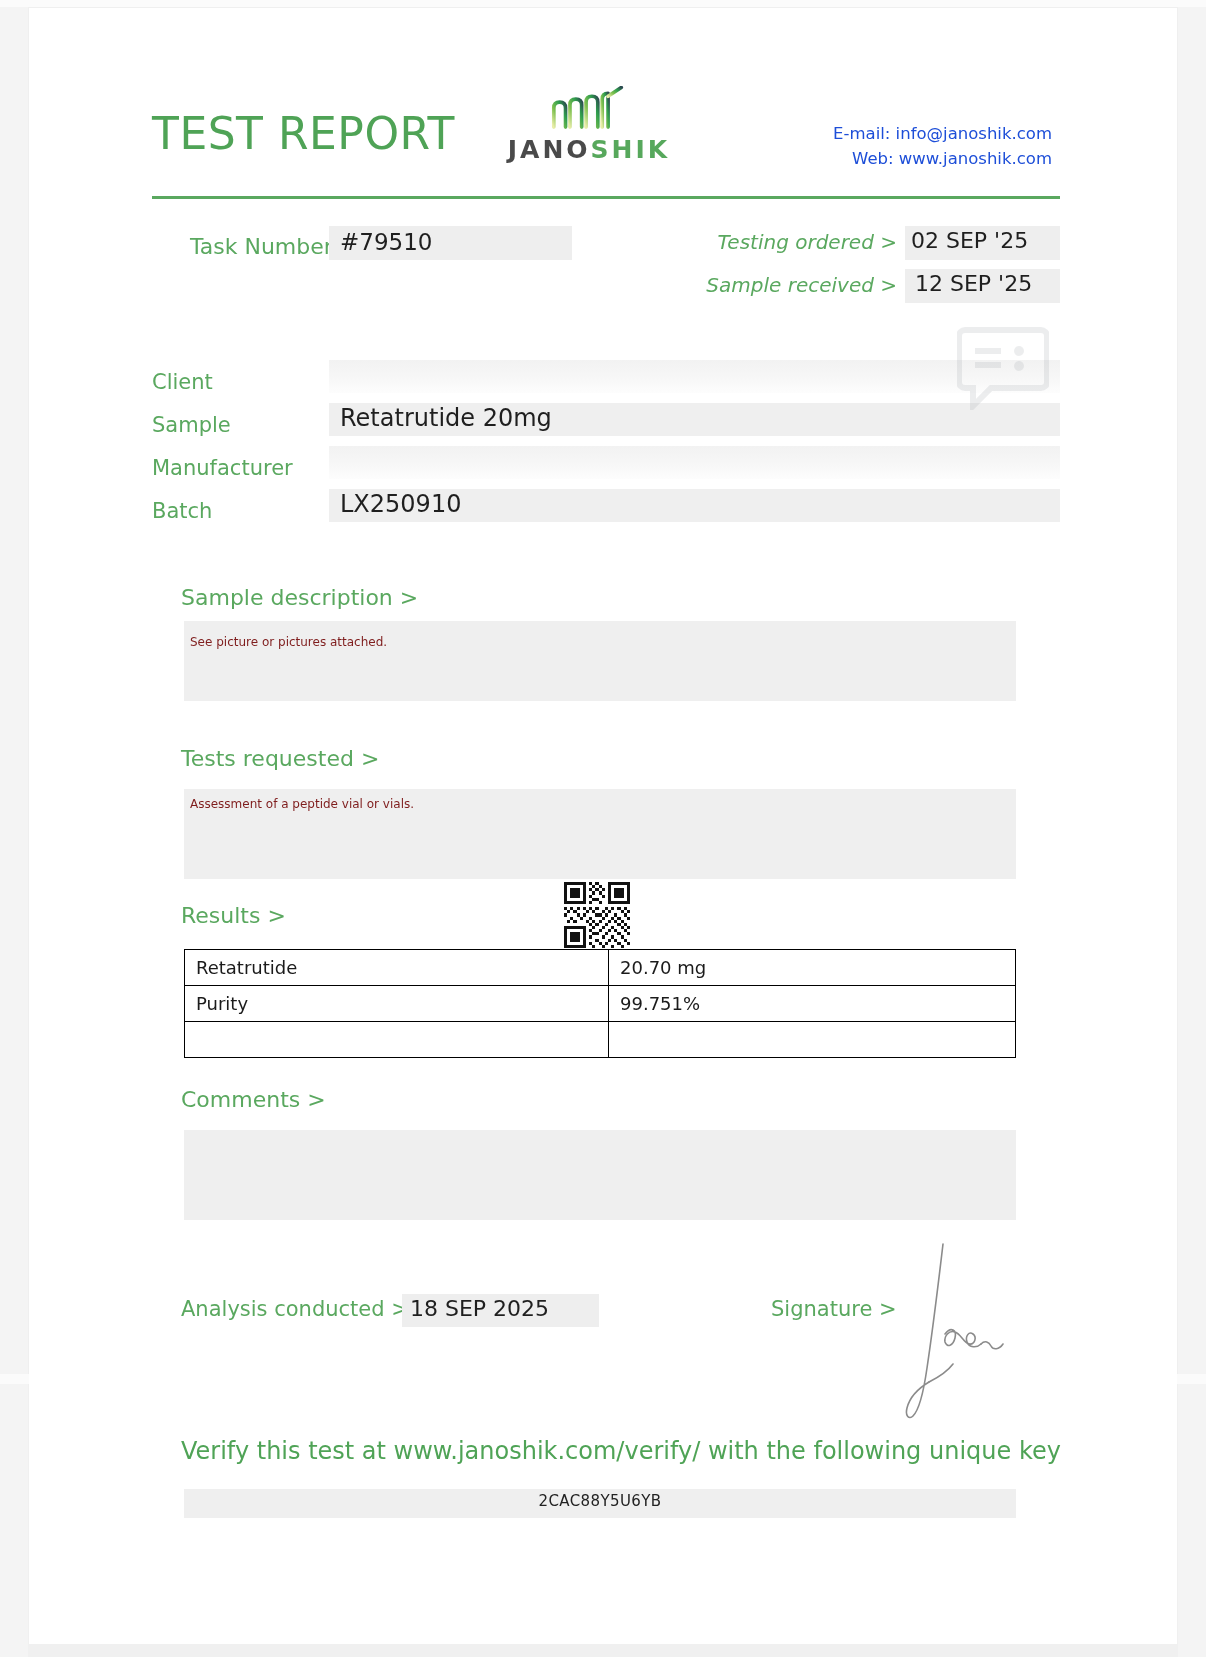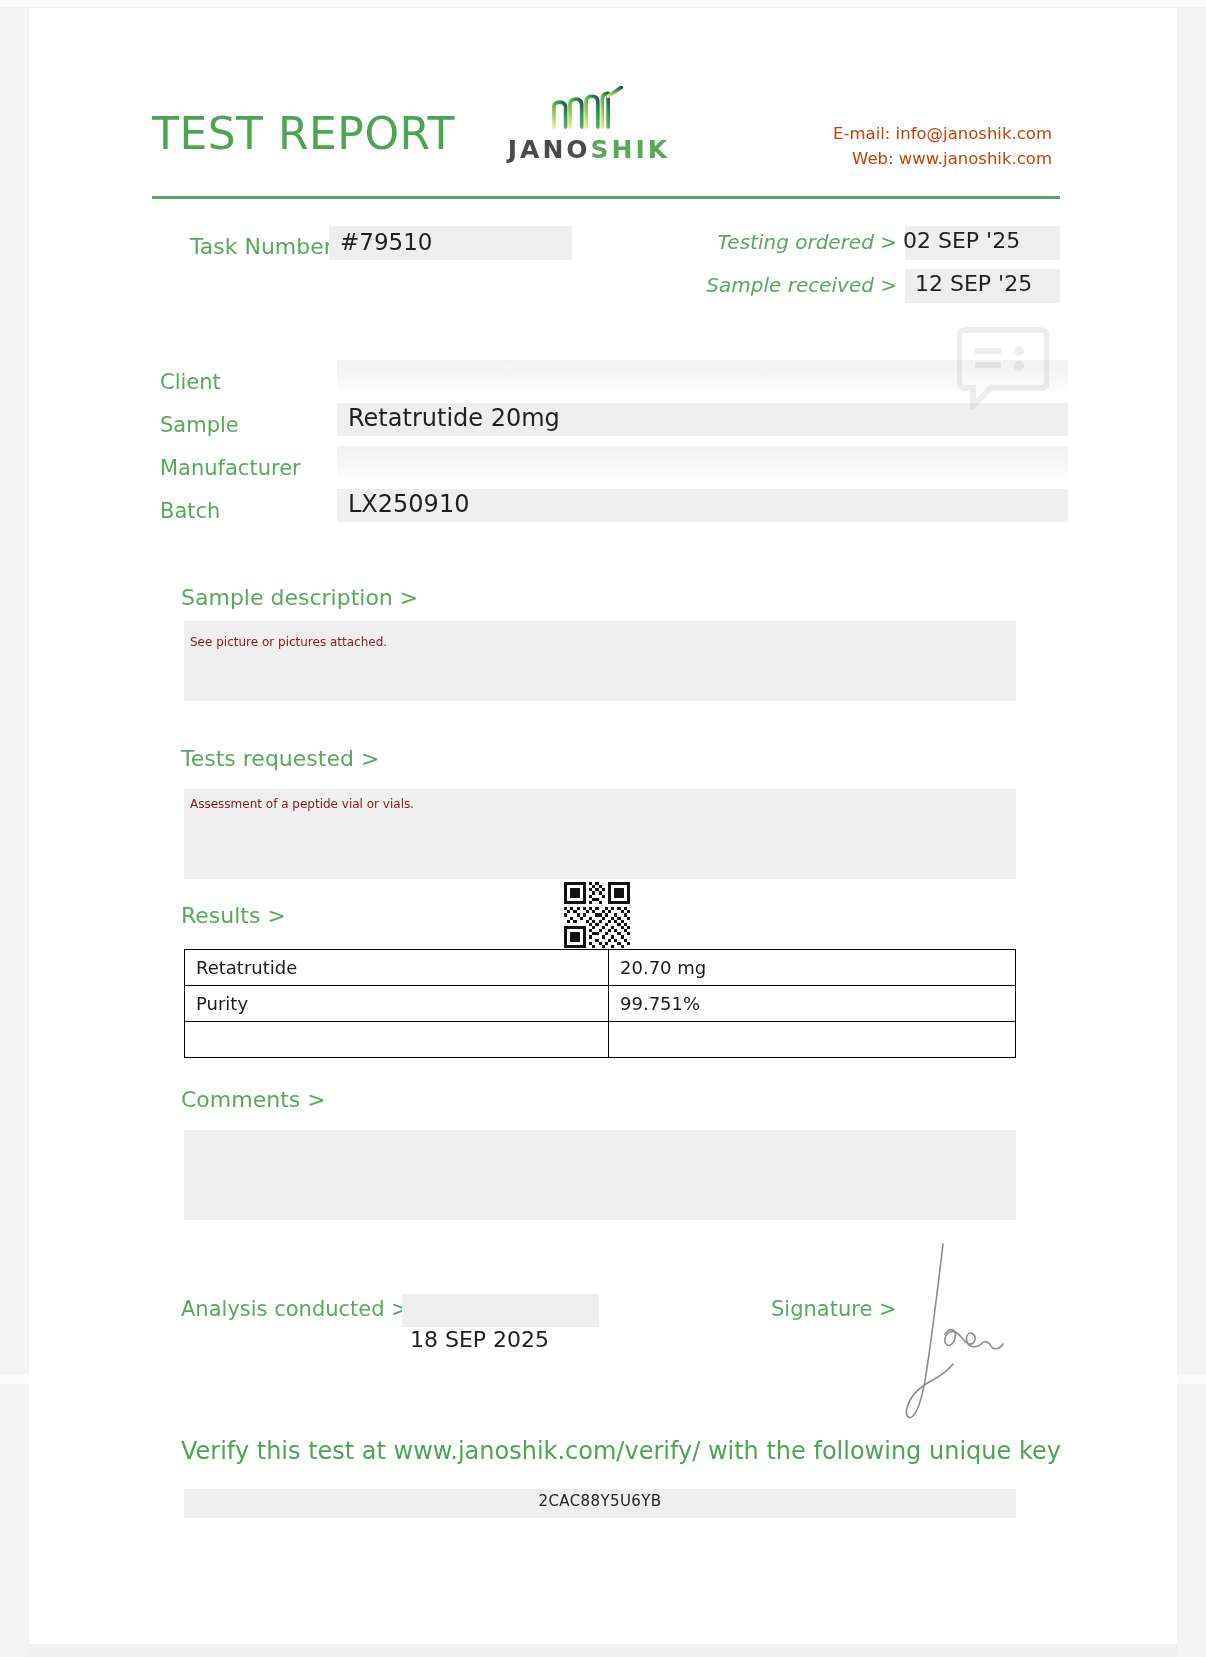--- a/index.html
+++ b/index.html
@@ -98,21 +98,21 @@
     font-family: "DejaVu Sans", sans-serif;
   }
   .brand-name .dark { color: #4a4a4a; margin-top: 16px; }
   .brand-name .green { color: #57a85c; }
 
   .contact {
     position: absolute;
     right: 125px;
     top: 36px;
     text-align: right;
-    color: #c2410c;
+    color: #1d4ed8;
     font-size: 16.5px;
     line-height: 1.5;
     font-family: "DejaVu Sans", sans-serif;
   }
 
   .header-rule {
     position: absolute;
     top: 188px;
     left: 123px;
     width: 908px;
@@ -179,21 +179,21 @@
     left: 10px;
     font-size: 22px;
     color: #1f1f1f;
     white-space: nowrap;
   }
 
   
   .fields {
     position: absolute;
     top: 352px;
-    left: 131px;
+    left: 123px;
     width: 908px;
   }
   .field {
     position: relative;
     height: 43px;
   }
   .field-label {
     position: absolute;
     left: 0;
     top: 10px;
@@ -282,21 +282,20 @@
     height: 33px;
     background: #eeeeee;
   }
   .analysis-date {
     position: absolute;
     left: 381px;
     top: 1288px;
     font-size: 22px;
     color: #1f1f1f;
     white-space: nowrap;
-    margin-top: 31px;
   }
   .signature-label {
     position: absolute;
     left: 742px;
     top: 1289px;
     font-size: 21px;
     color: #5aa85f;
     white-space: nowrap;
   }
   .signature-mark {
@@ -390,21 +389,21 @@
     <div class="header-rule"></div>
 
     <div class="task-row">
       <div class="task-label">Task Number</div>
       <div class="task-value-box"></div>
       <div class="task-value">#79510</div>
 
       <div class="date-line" style="left:380px; top:0; width:528px;">
         <div class="dlabel" style="right:163px;">Testing ordered  &gt;</div>
         <div class="date-box" style="right:0; top:0;"></div>
-        <div class="date-text" style="right:12px; left:auto; width:155px; padding-left:10px; box-sizing:border-box;">02 SEP '25</div>
+        <div class="date-text" style="right:4px; left:auto; width:155px; padding-left:10px; box-sizing:border-box;">02 SEP '25</div>
       </div>
 
       <div class="date-line" style="left:380px; top:43px; width:528px;">
         <div class="dlabel" style="right:163px;text-align:center;">Sample received &gt;</div>
         <div class="date-box" style="right:0; top:0;"></div>
         <div class="date-text" style="right:0; left:auto; width:155px; padding-left:10px; box-sizing:border-box;">12 SEP '25</div>
       </div>
     </div>
 
     <div class="fields">

